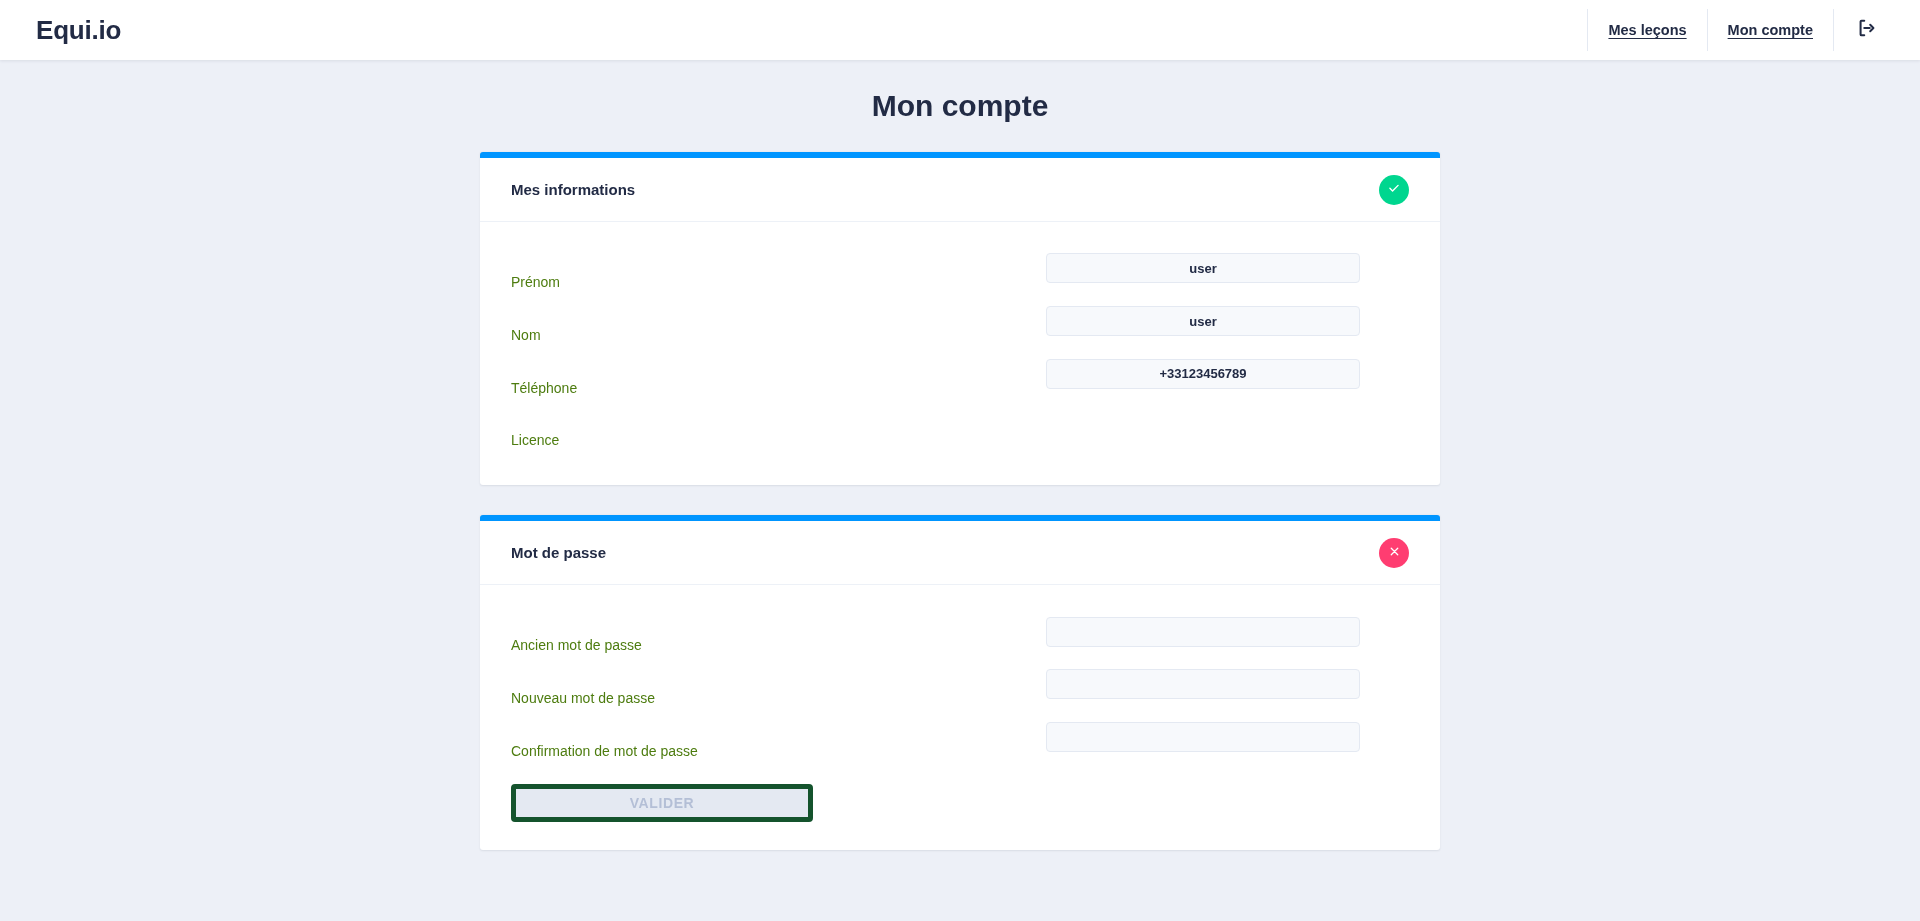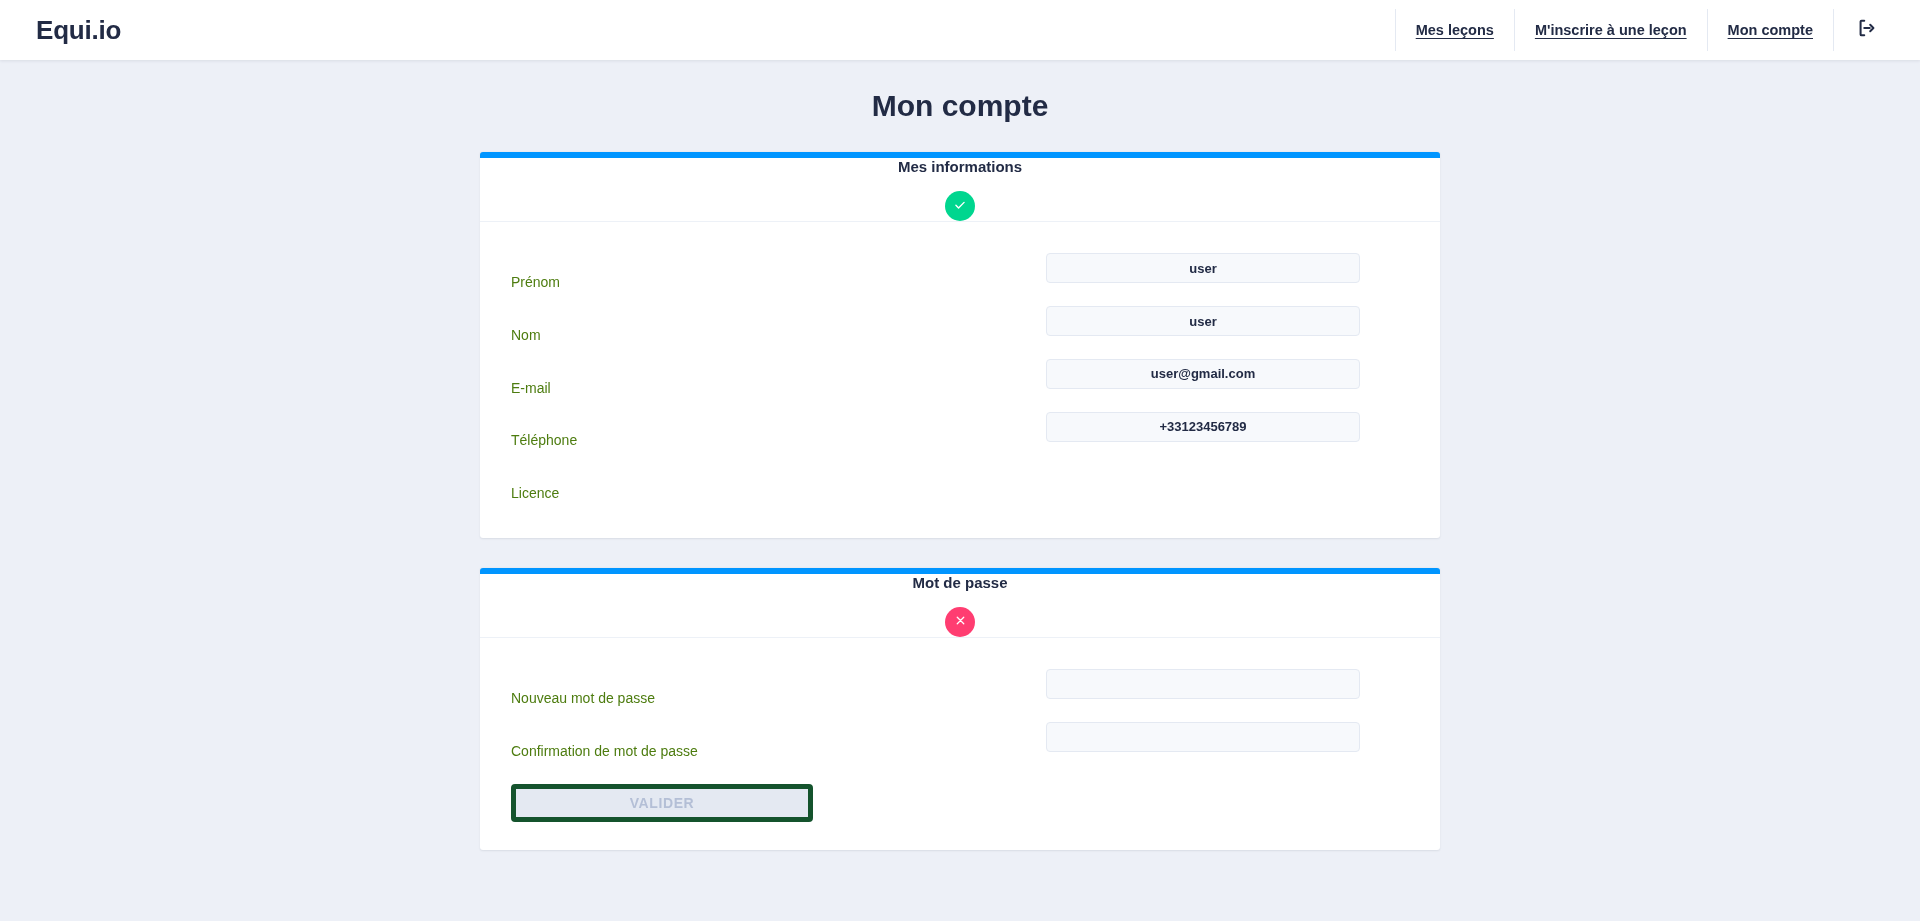--- a/index.html
+++ b/index.html
@@ -97,21 +97,20 @@
     margin-bottom: 30px;
   }
 
   .card-header {
     display: flex;
     align-items: center;
     justify-content: space-between;
     padding: 0 31px;
     height: 64px;
     border-bottom: 1px solid #edf1f7;
-    flex-direction: column;
   }
 
   .card-title {
     font-size: 15px;
     font-weight: bold;
     color: #222b45;
   }
 
   .status-btn {
     width: 30px;
@@ -182,21 +181,20 @@
   }
 </style>
 </head>
 <body>
 
 <div class="header">
   <div class="brand">Equi.io</div>
 
   <nav class="nav">
     <a class="nav-item">Mes leçons</a>
-    <a class="nav-item">M'inscrire à une leçon</a>
     <a class="nav-item">Mon compte</a>
     <div class="nav-logout">
       <span class="logout-icon">
         <svg width="22" height="22" viewBox="0 0 24 24" fill="none" stroke="#222b45" stroke-width="2.2" stroke-linecap="round" stroke-linejoin="round">
           <path d="M9 4H6a1 1 0 0 0-1 1v14a1 1 0 0 0 1 1h3"></path>
           <path d="M15 12H9"></path>
           <path d="M15.5 8.5L19 12l-3.5 3.5"></path>
         </svg>
       </span>
     </div>
@@ -224,24 +222,20 @@
       <div class="card-body">
         <div class="form-row">
           <label class="form-label">Prénom</label>
           <input class="form-input" type="text" value="user" style="">
         </div>
         <div class="form-row">
           <label class="form-label">Nom</label>
           <input class="form-input" type="text" value="user" style="">
         </div>
         <div class="form-row">
-          <label class="form-label">E-mail</label>
-          <input class="form-input" type="text" value="user@gmail.com" style="">
-        </div>
-        <div class="form-row">
           <label class="form-label">Téléphone</label>
           <input class="form-input" type="text" value="+33123456789" style="">
         </div>
         <div class="form-row">
           <label class="form-label">Licence</label>
         </div>
       </div>
     </section>
 
     <section class="card">
@@ -251,20 +245,24 @@
           <span>
             <svg width="13" height="13" viewBox="0 0 24 24" fill="none" stroke="#ffffff" stroke-width="2.4" stroke-linecap="round" stroke-linejoin="round">
               <path d="M6 6l12 12M18 6L6 18"></path>
             </svg>
           </span>
         </button>
       </div>
 
       <div class="card-body">
         <div class="form-row">
+          <label class="form-label">Ancien mot de passe</label>
+          <input class="form-input" type="password" value="" style="">
+        </div>
+        <div class="form-row">
           <label class="form-label">Nouveau mot de passe</label>
           <input class="form-input" type="password" value="" style="">
         </div>
         <div class="form-row">
           <label class="form-label">Confirmation de mot de passe</label>
           <input class="form-input" type="password" value="" style="">
         </div>
 
         <div class="submit-row">
           <button class="btn-validate">VALIDER</button>

